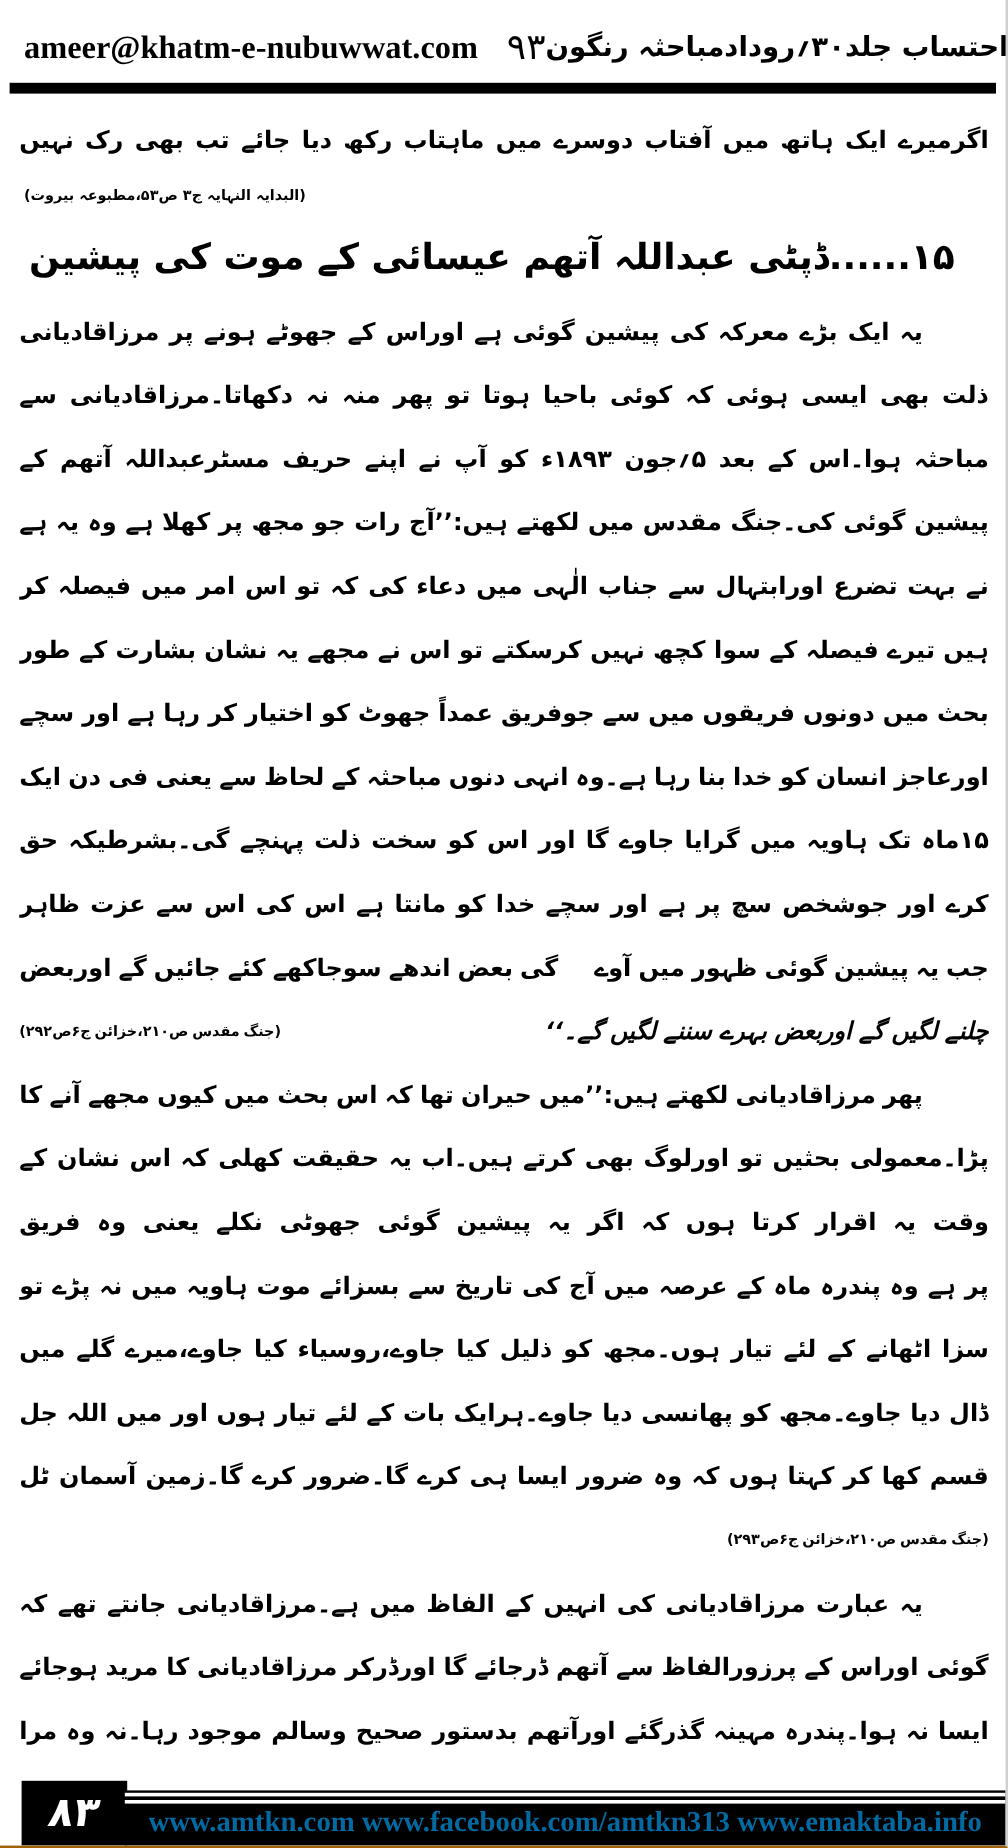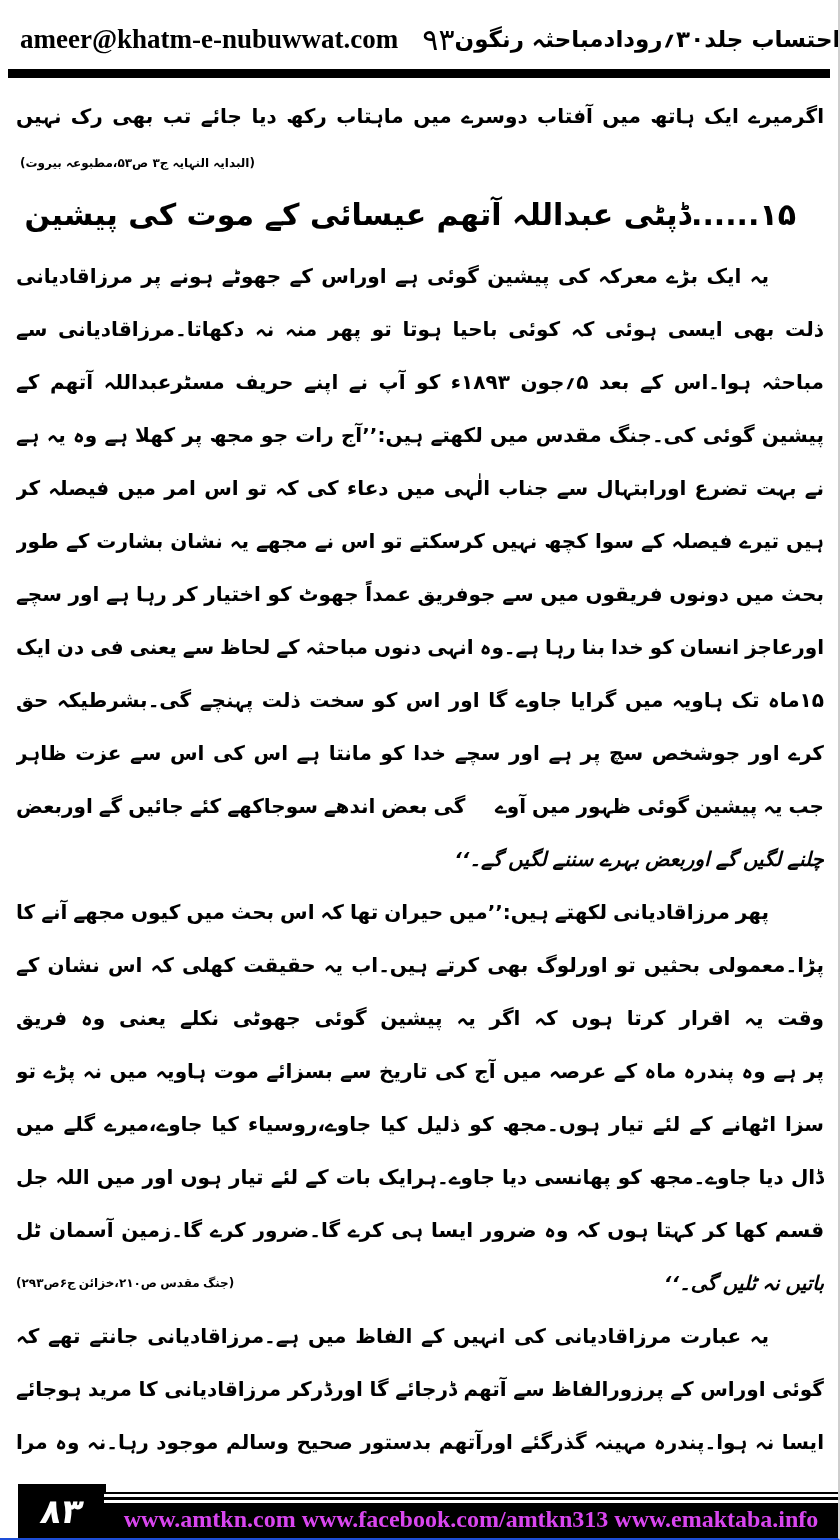--- a/index.html
+++ b/index.html
@@ -5,21 +5,21 @@
   html,body{margin:0;padding:0;background:#fff;}
   .page{
     position:relative;
     width:840px;height:1540px;
     background:#fff;
     overflow:hidden;
     font-family:"DejaVu Sans",sans-serif;
     color:#000;
     box-sizing:border-box;
     border-right:2px solid #cfcfcf;
-    border-bottom:2px solid #1d4ed8;
+    border-bottom:2px solid #a16207;
   }
   
   .header{
     position:absolute;top:10px;left:0;right:0;height:58px;
     display:flex;align-items:center;
   }
   .header-email{
     font-family:"Liberation Serif",serif;font-weight:bold;
     font-size:27px;margin-left:20px;white-space:nowrap;
   }
@@ -76,21 +76,21 @@
   .footer-pagebox span{
     font-size:34px;font-weight:bold;transform:skewX(-10deg);
   }
   .footer-bar{
     position:absolute;left:104px;right:0;bottom:0;height:46px;
     background:#000;
   }
   .footer-stripe{height:3px;background:#fff;margin-top:2px;}
   .footer-stripe + .footer-stripe{margin-top:3px;}
   .footer-urls{
-    color:#d946ef;text-align:center;
+    color:#0369a1;text-align:center;
     font-family:"Liberation Serif",serif;font-weight:bold;
     font-size:24px;line-height:33px;white-space:nowrap;overflow:hidden;
   }
 </style>
 </head>
 <body>
 
 <div class="page">
 
   <div class="header">
@@ -116,32 +116,32 @@
     <div class="bline">نے بہت تضرع اورابتہال سے جناب الٰہی میں دعاء کی کہ تو اس امر میں فیصلہ کر اورہم عاجز بندے</div>
     <div class="bline">ہیں تیرے فیصلہ کے سوا کچھ نہیں کرسکتے تو اس نے مجھے یہ نشان بشارت کے طور پر دیا ہے کہ اس</div>
     <div class="bline">بحث میں دونوں فریقوں میں سے جوفریق عمداً جھوٹ کو اختیار کر رہا ہے اور سچے خدا کو چھوڑ رہا ہے</div>
     <div class="bline">اورعاجز انسان کو خدا بنا رہا ہے۔وہ انہی دنوں مباحثہ کے لحاظ سے یعنی فی دن ایک مہینہ لے کر یعنی</div>
     <div class="bline">۱۵ماہ تک ہاویہ میں گرایا جاوے گا اور اس کو سخت ذلت پہنچے گی۔بشرطیکہ حق کی طرف رجوع نہ</div>
     <div class="bline">کرے اور جوشخص سچ پر ہے اور سچے خدا کو مانتا ہے اس کی اس سے عزت ظاہر ہوگی اوراس وقت</div>
     <div class="bline">جب یہ پیشین گوئی ظہور میں آوے&nbsp;&nbsp;&nbsp;&nbsp;&nbsp;گی بعض اندھے سوجاکھے کئے جائیں گے اوربعض لنگڑے</div>
 
     <div class="bline split">
       <span class="quote-end">چلنے لگیں گے اوربعض بہرے سننے لگیں گے۔‘‘</span>
+      <span class="cite" dir="rtl">(جنگ مقدس ص۲۱۰،خزائن ج۶ص۲۹۲)</span>
     </div>
 
     <div class="bline indent">پھر مرزاقادیانی لکھتے ہیں:’’میں حیران تھا کہ اس بحث میں کیوں مجھے آنے کا اتفاق</div>
     <div class="bline">پڑا۔معمولی بحثیں تو اورلوگ بھی کرتے ہیں۔اب یہ حقیقت کھلی کہ اس نشان کے لئے تھا میں اس</div>
     <div class="bline">وقت یہ اقرار کرتا ہوں کہ اگر یہ پیشین گوئی جھوٹی نکلے یعنی وہ فریق جوخداتعالیٰ کے نزدیک جھوٹ</div>
     <div class="bline">پر ہے وہ پندرہ ماہ کے عرصہ میں آج کی تاریخ سے بسزائے موت ہاویہ میں نہ پڑے تو میں ہرایک</div>
     <div class="bline">سزا اٹھانے کے لئے تیار ہوں۔مجھ کو ذلیل کیا جاوے،روسیاء کیا جاوے،میرے گلے میں رسا</div>
     <div class="bline">ڈال دیا جاوے۔مجھ کو پھانسی دیا جاوے۔ہرایک بات کے لئے تیار ہوں اور میں اللہ جل شانہ کی</div>
     <div class="bline">قسم کھا کر کہتا ہوں کہ وہ ضرور ایسا ہی کرے گا۔ضرور کرے گا۔زمین آسمان ٹل جائیں پر اس کی</div>
 
     <div class="bline split">
-      <span class="quote-end">باتیں نہ ٹلیں گی۔‘‘</span>
       <span class="cite" dir="rtl">(جنگ مقدس ص۲۱۰،خزائن ج۶ص۲۹۳)</span>
     </div>
 
     <div class="bline indent">یہ عبارت مرزاقادیانی کی انہیں کے الفاظ میں ہے۔مرزاقادیانی جانتے تھے کہ اس پیشین</div>
     <div class="bline">گوئی اوراس کے پرزورالفاظ سے آتھم ڈرجائے گا اورڈرکر مرزاقادیانی کا مرید ہوجائے گا۔مگرافسوس</div>
     <div class="bline center">ایسا نہ ہوا۔پندرہ مہینہ گذرگئے اورآتھم بدستور صحیح وسالم موجود رہا۔نہ وہ مرا نہ ہاویہ میں گرا۔</div>
   </div>
 
   <div class="footer-pagebox">
     <span>۸۳</span>

